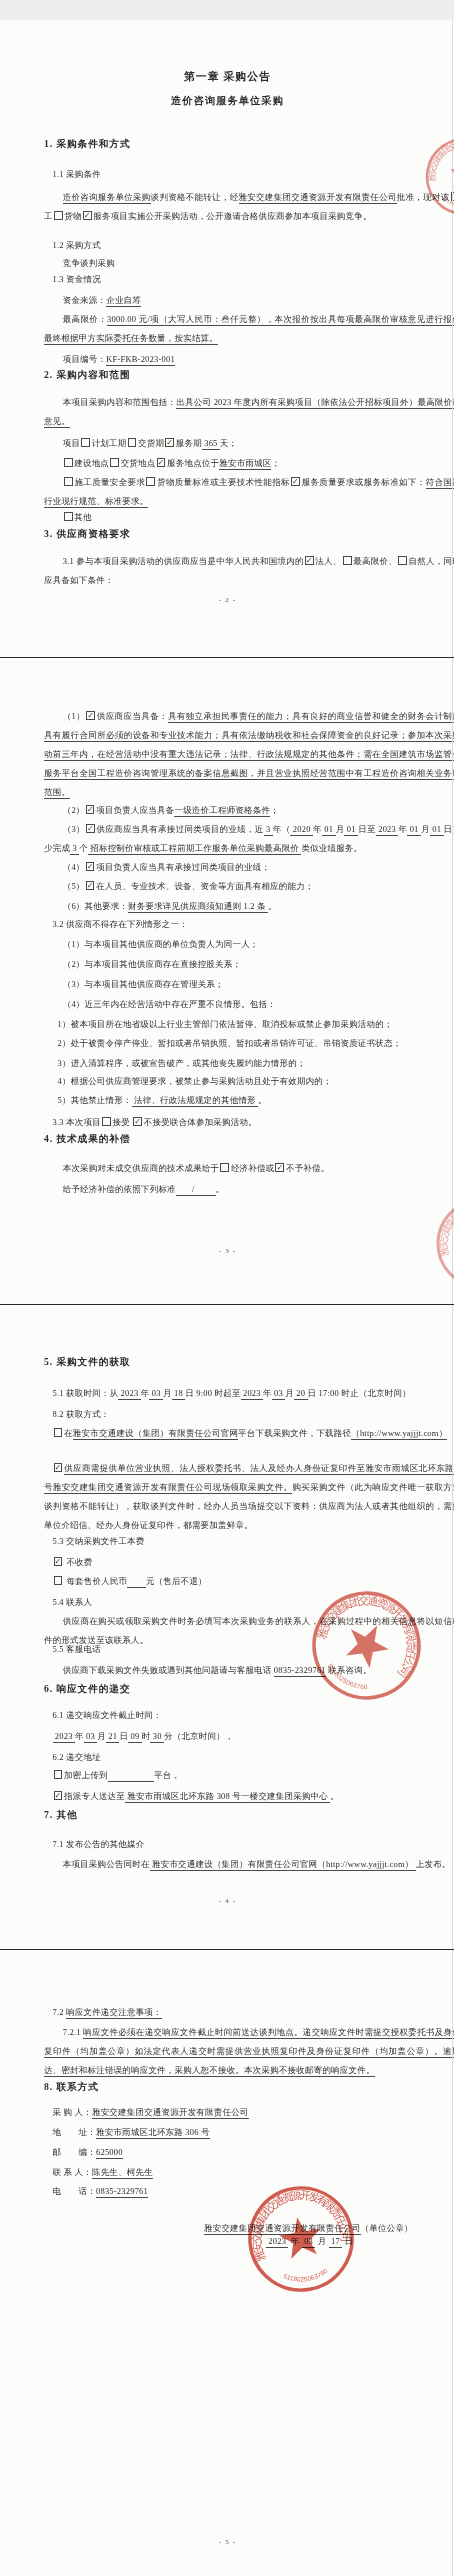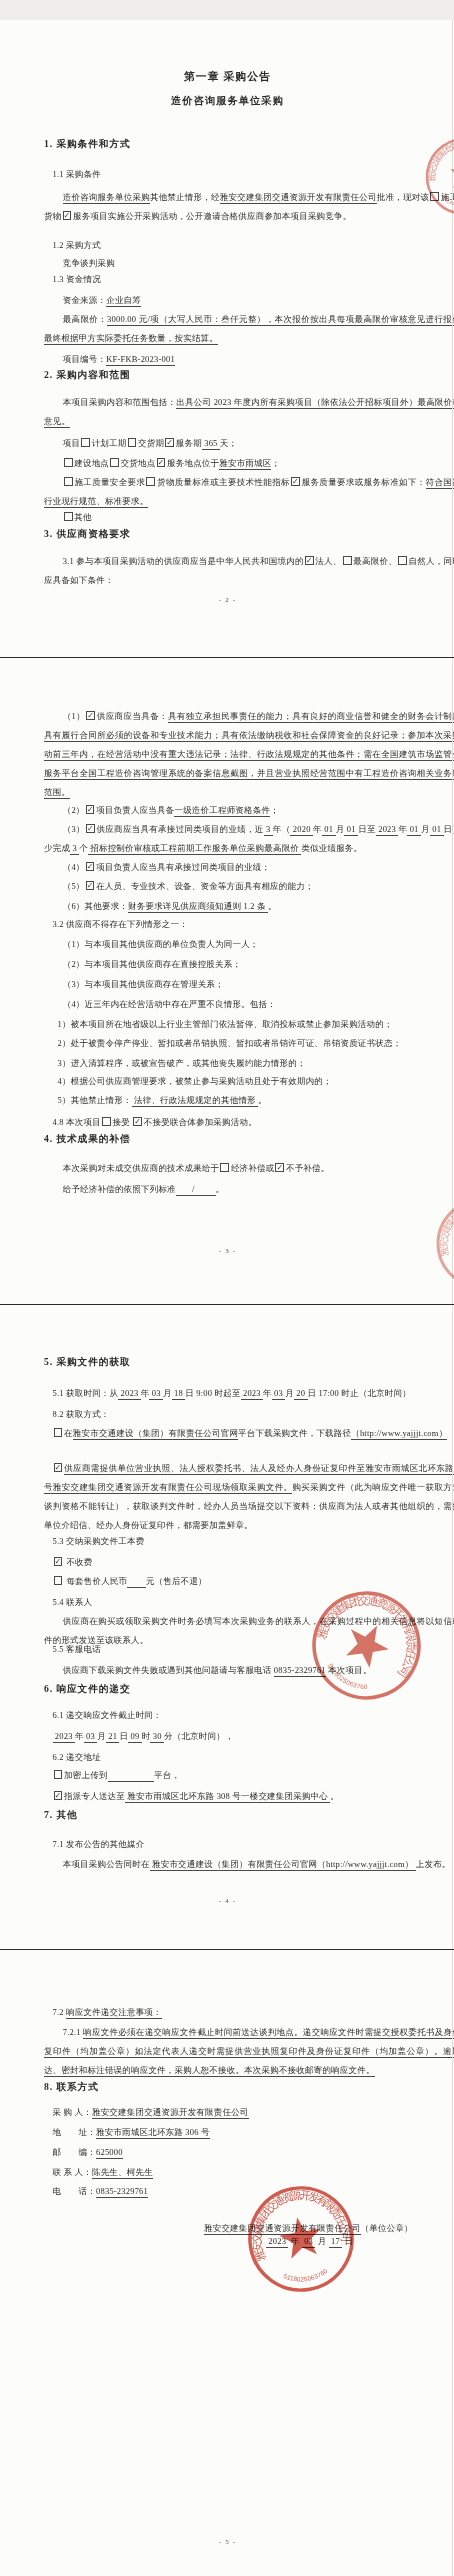--- a/index.html
+++ b/index.html
@@ -62,21 +62,21 @@
 </style>
 </head>
 <body>
 
 <div id="doc">
     <div class="page" style="height: 638px;">
       <div class="blk title" style="top: 48px;"><span>第一章 采购公告</span></div>
       <div class="blk sub" style="top: 72px;"><span>造价咨询服务单位采购</span></div>
       <div class="blk h" style="top: 117px;"><span>1. 采购条件和方式</span></div>
       <div class="blk p ind1" style="top: 145px;"><span>1.1 采购条件</span></div>
-      <div class="blk p ind2" style="top: 168px;"><span class="u">造价咨询服务单位采购</span><span>其他禁止情形，经</span><span class="u">雅安交建集团交通资源开发有限责任公司</span><span>批准，现对该</span><span class="cb"></span><span>施工</span><span class="cb"></span><span>货物</span><span class="cb x"></span><span>服务项目实施公开采购活动，公开邀请合格供应商参加本项目采购竞争。</span></div>
+      <div class="blk p ind2" style="top: 168px;"><span class="u">造价咨询服务单位采购</span><span>谈判资格不能转让，经</span><span class="u">雅安交建集团交通资源开发有限责任公司</span><span>批准，现对该</span><span class="cb"></span><span>施工</span><span class="cb"></span><span>货物</span><span class="cb x"></span><span>服务项目实施公开采购活动，公开邀请合格供应商参加本项目采购竞争。</span></div>
       <div class="blk p ind1" style="top: 216px;"><span>1.2 采购方式</span></div>
       <div class="blk p ind2" style="top: 234px;"><span>竞争谈判采购</span></div>
       <div class="blk p ind1" style="top: 250px;"><span>1.3 资金情况</span></div>
       <div class="blk p ind2" style="top: 271px;"><span>资金来源：</span><span class="u">企业自筹</span></div>
       <div class="blk p ind2" style="top: 290px;"><span>最高限价：</span><span class="u">3000.00 元/项（大写人民币：叁仟元整），本次报价按出具每项最高限价审核意见进行报价，最终根据甲方实际委托任务数量，按实结算。</span></div>
       <div class="blk p ind2" style="top: 330px;"><span>项目编号：</span><span class="u">KF-FKB-2023-001</span></div>
       <div class="blk h" style="top: 348px;"><span>2. 采购内容和范围</span></div>
       <div class="blk p ind2" style="top: 373px;"><span>本项目采购内容和范围包括：</span><span class="u">出具公司 2023 年度内所有采购项目（除依法公开招标项目外）最高限价审核意见。</span></div>
       <div class="blk p ind2" style="top: 414px;"><span>项目</span><span class="cb"></span><span>计划工期</span><span class="cb"></span><span>交货期</span><span class="cb x"></span><span>服务期</span><span class="u">&nbsp;365&nbsp;</span><span>天；</span></div>
       <div class="blk p ind2" style="top: 434px;"><span class="cb"></span><span>建设地点</span><span class="cb"></span><span>交货地点</span><span class="cb x"></span><span>服务地点位于</span><span class="u">雅安市雨城区</span><span>；</span></div>
@@ -111,21 +111,21 @@
       <div class="blk p ind1" style="top: 257px;"><span>3.2 供应商不得存在下列情形之一：</span></div>
       <div class="blk p ind2" style="top: 277px;"><span>（1）与本项目其他供应商的单位负责人为同一人；</span></div>
       <div class="blk p ind2" style="top: 297px;"><span>（2）与本项目其他供应商存在直接控股关系；</span></div>
       <div class="blk p ind2" style="top: 317px;"><span>（3）与本项目其他供应商存在管理关系；</span></div>
       <div class="blk p ind2" style="top: 337px;"><span>（4）近三年内在经营活动中存在严重不良情形。包括：</span></div>
       <div class="blk p ind3" style="top: 357px;"><span>1）被本项目所在地省级以上行业主管部门依法暂停、取消投标或禁止参加采购活动的；</span></div>
       <div class="blk p ind3" style="top: 376px;"><span>2）处于被责令停产停业、暂扣或者吊销执照、暂扣或者吊销许可证、吊销资质证书状态；</span></div>
       <div class="blk p ind3" style="top: 396px;"><span>3）进入清算程序，或被宣告破产，或其他丧失履约能力情形的；</span></div>
       <div class="blk p ind3" style="top: 414px;"><span>4）根据公司供应商管理要求，被禁止参与采购活动且处于有效期内的；</span></div>
       <div class="blk p ind3" style="top: 433px;"><span>5）其他禁止情形：</span><span class="u">&nbsp;法律、行政法规规定的其他情形&nbsp;</span><span>。</span></div>
-      <div class="blk p ind1" style="top: 455px;"><span>4.8 本次项目</span><span class="cb"></span><span>接受 </span><span class="cb x"></span><span>不接受联合体参加采购活动。</span></div>
+      <div class="blk p ind1" style="top: 455px;"><span>3.3 本次项目</span><span class="cb"></span><span>接受 </span><span class="cb x"></span><span>不接受联合体参加采购活动。</span></div>
       <div class="blk h" style="top: 474px;"><span>4. 技术成果的补偿</span></div>
       <div class="blk p ind2" style="top: 501px;"><span>本次采购对未成交供应商的技术成果给于</span><span class="cb"></span><span>经济补偿或</span><span class="cb x"></span><span>不予补偿。</span></div>
       <div class="blk p ind2" style="top: 522px;"><span>给予经济补偿的依照下列标准</span><span class="u">&nbsp;&nbsp;&nbsp;&nbsp;&nbsp;&nbsp;&nbsp;/&nbsp;&nbsp;&nbsp;&nbsp;&nbsp;&nbsp;&nbsp;&nbsp;&nbsp;</span><span>。</span></div>
       <div class="blk foot" style="top: 584px;"><span>- 3 -</span></div>
       <div class="stamp" style="left: 432px; top: 536px; height: 99px; width: 99px;">
   <svg width="99" height="99" viewBox="-100 -100 200 200" style="opacity:0.45">
     <g transform="rotate(0)">
       <circle r="88" fill="none" stroke="#c83a2a" stroke-width="6"></circle>
       <path d="M0,-38 L9,-12 L36,-12 L14.5,4.6 L22.3,30.8 L0,15 L-22.3,30.8 L-14.5,4.6 L-36,-12 L-9,-12 Z" fill="#c83a2a"></path>
       <path id="arc1" d="M -66 24 A 70 70 0 1 1 66 24" fill="none"></path>
@@ -144,21 +144,21 @@
       <div class="blk p ind1" style="top: 79px;"><span>5.1 获取时间：从</span><span class="u">&nbsp;2023&nbsp;</span><span>年</span><span class="u">&nbsp;03&nbsp;</span><span>月</span><span class="u">&nbsp;18&nbsp;</span><span>日 9:00 时起至</span><span class="u">&nbsp;2023&nbsp;</span><span>年</span><span class="u">&nbsp;03&nbsp;</span><span>月</span><span class="u">&nbsp;20&nbsp;</span><span>日 17:00 时止（北京时间）</span></div>
       <div class="blk p ind1" style="top: 100px;"><span>8.2 获取方式：</span></div>
       <div class="blk p ind1" style="top: 119px;"><span class="cb"></span><span>在</span><span class="u">雅安市交通建设（集团）有限责任公司官网</span><span>平台下载采购文件，下载路径</span><span class="u">（http://www.yajjjt.com）</span></div>
       <div class="blk p ind1" style="top: 154px;"><span class="cb x"></span><span class="u">供应商需提供单位营业执照、法人授权委托书、法人及经办人身份证复印件至雅安市雨城区北环东路 306 号雅安交建集团交通资源开发有限责任公司现场领取采购文件。</span><span>购买采购文件（此为响应文件唯一获取方式，谈判资格不能转让），获取谈判文件时，经办人员当场提交以下资料：供应商为法人或者其他组织的，需提供单位介绍信、经办人身份证复印件，都需要加盖鲜章。</span></div>
       <div class="blk p ind1" style="top: 227px;"><span>5.3 交纳采购文件工本费</span></div>
       <div class="blk p ind1" style="top: 248px;"><span class="cb x"></span><span> 不收费</span></div>
       <div class="blk p ind1" style="top: 267px;"><span class="cb"></span><span> 每套售价人民币</span><span class="u">&nbsp;&nbsp;&nbsp;&nbsp;&nbsp;&nbsp;&nbsp;&nbsp;</span><span>元（售后不退）</span></div>
       <div class="blk p ind1" style="top: 288px;"><span>5.4 联系人</span></div>
       <div class="blk p ind2" style="top: 307px;"><span>供应商在购买或领取采购文件时务必填写本次采购业务的联系人，在采购过程中的相关信息将以短信或邮件的形式发送至该联系人。</span></div>
       <div class="blk p ind1" style="top: 335px;"><span>5.5 客服电话</span></div>
-      <div class="blk p ind2" style="top: 356px;"><span>供应商下载采购文件失败或遇到其他问题请与客服电话 </span><span class="u">0835-2329761</span><span> 本次项目。</span></div>
+      <div class="blk p ind2" style="top: 356px;"><span>供应商下载采购文件失败或遇到其他问题请与客服电话 </span><span class="u">0835-2329761</span><span> 联系咨询。</span></div>
       <div class="blk h" style="top: 377px;"><span>6. 响应文件的递交</span></div>
       <div class="blk p ind1" style="top: 401px;"><span>6.1 递交响应文件截止时间：</span></div>
       <div class="blk p ind1" style="top: 422px;"><span class="u">&nbsp;2023&nbsp;</span><span>年</span><span class="u">&nbsp;03&nbsp;</span><span>月</span><span class="u">&nbsp;21&nbsp;</span><span>日</span><span class="u">&nbsp;09&nbsp;</span><span>时</span><span class="u">&nbsp;30&nbsp;</span><span>分（北京时间），</span></div>
       <div class="blk p ind1" style="top: 443px;"><span>6.2 递交地址</span></div>
       <div class="blk p ind1" style="top: 461px;"><span class="cb"></span><span>加密上传到</span><span class="u">&nbsp;&nbsp;&nbsp;&nbsp;&nbsp;&nbsp;&nbsp;&nbsp;&nbsp;&nbsp;&nbsp;&nbsp;&nbsp;&nbsp;&nbsp;&nbsp;&nbsp;&nbsp;&nbsp;&nbsp;</span><span>平台，</span></div>
       <div class="blk p ind1" style="top: 482px;"><span class="cb x"></span><span>指派专人送达至</span><span class="u">&nbsp;雅安市雨城区北环东路 308 号一楼交建集团采购中心&nbsp;</span><span>。</span></div>
       <div class="blk h" style="top: 503px;"><span>7. 其他</span></div>
       <div class="blk p ind1" style="top: 530px;"><span>7.1 发布公告的其他媒介</span></div>
       <div class="blk p ind2" style="top: 550px;"><span>本项目采购公告同时在</span><span class="u">&nbsp;雅安市交通建设（集团）有限责任公司官网（http://www.yajjjt.com）&nbsp;</span><span>上发布。</span></div>
       <div class="blk foot" style="top: 587px;"><span>- 4 -</span></div>

